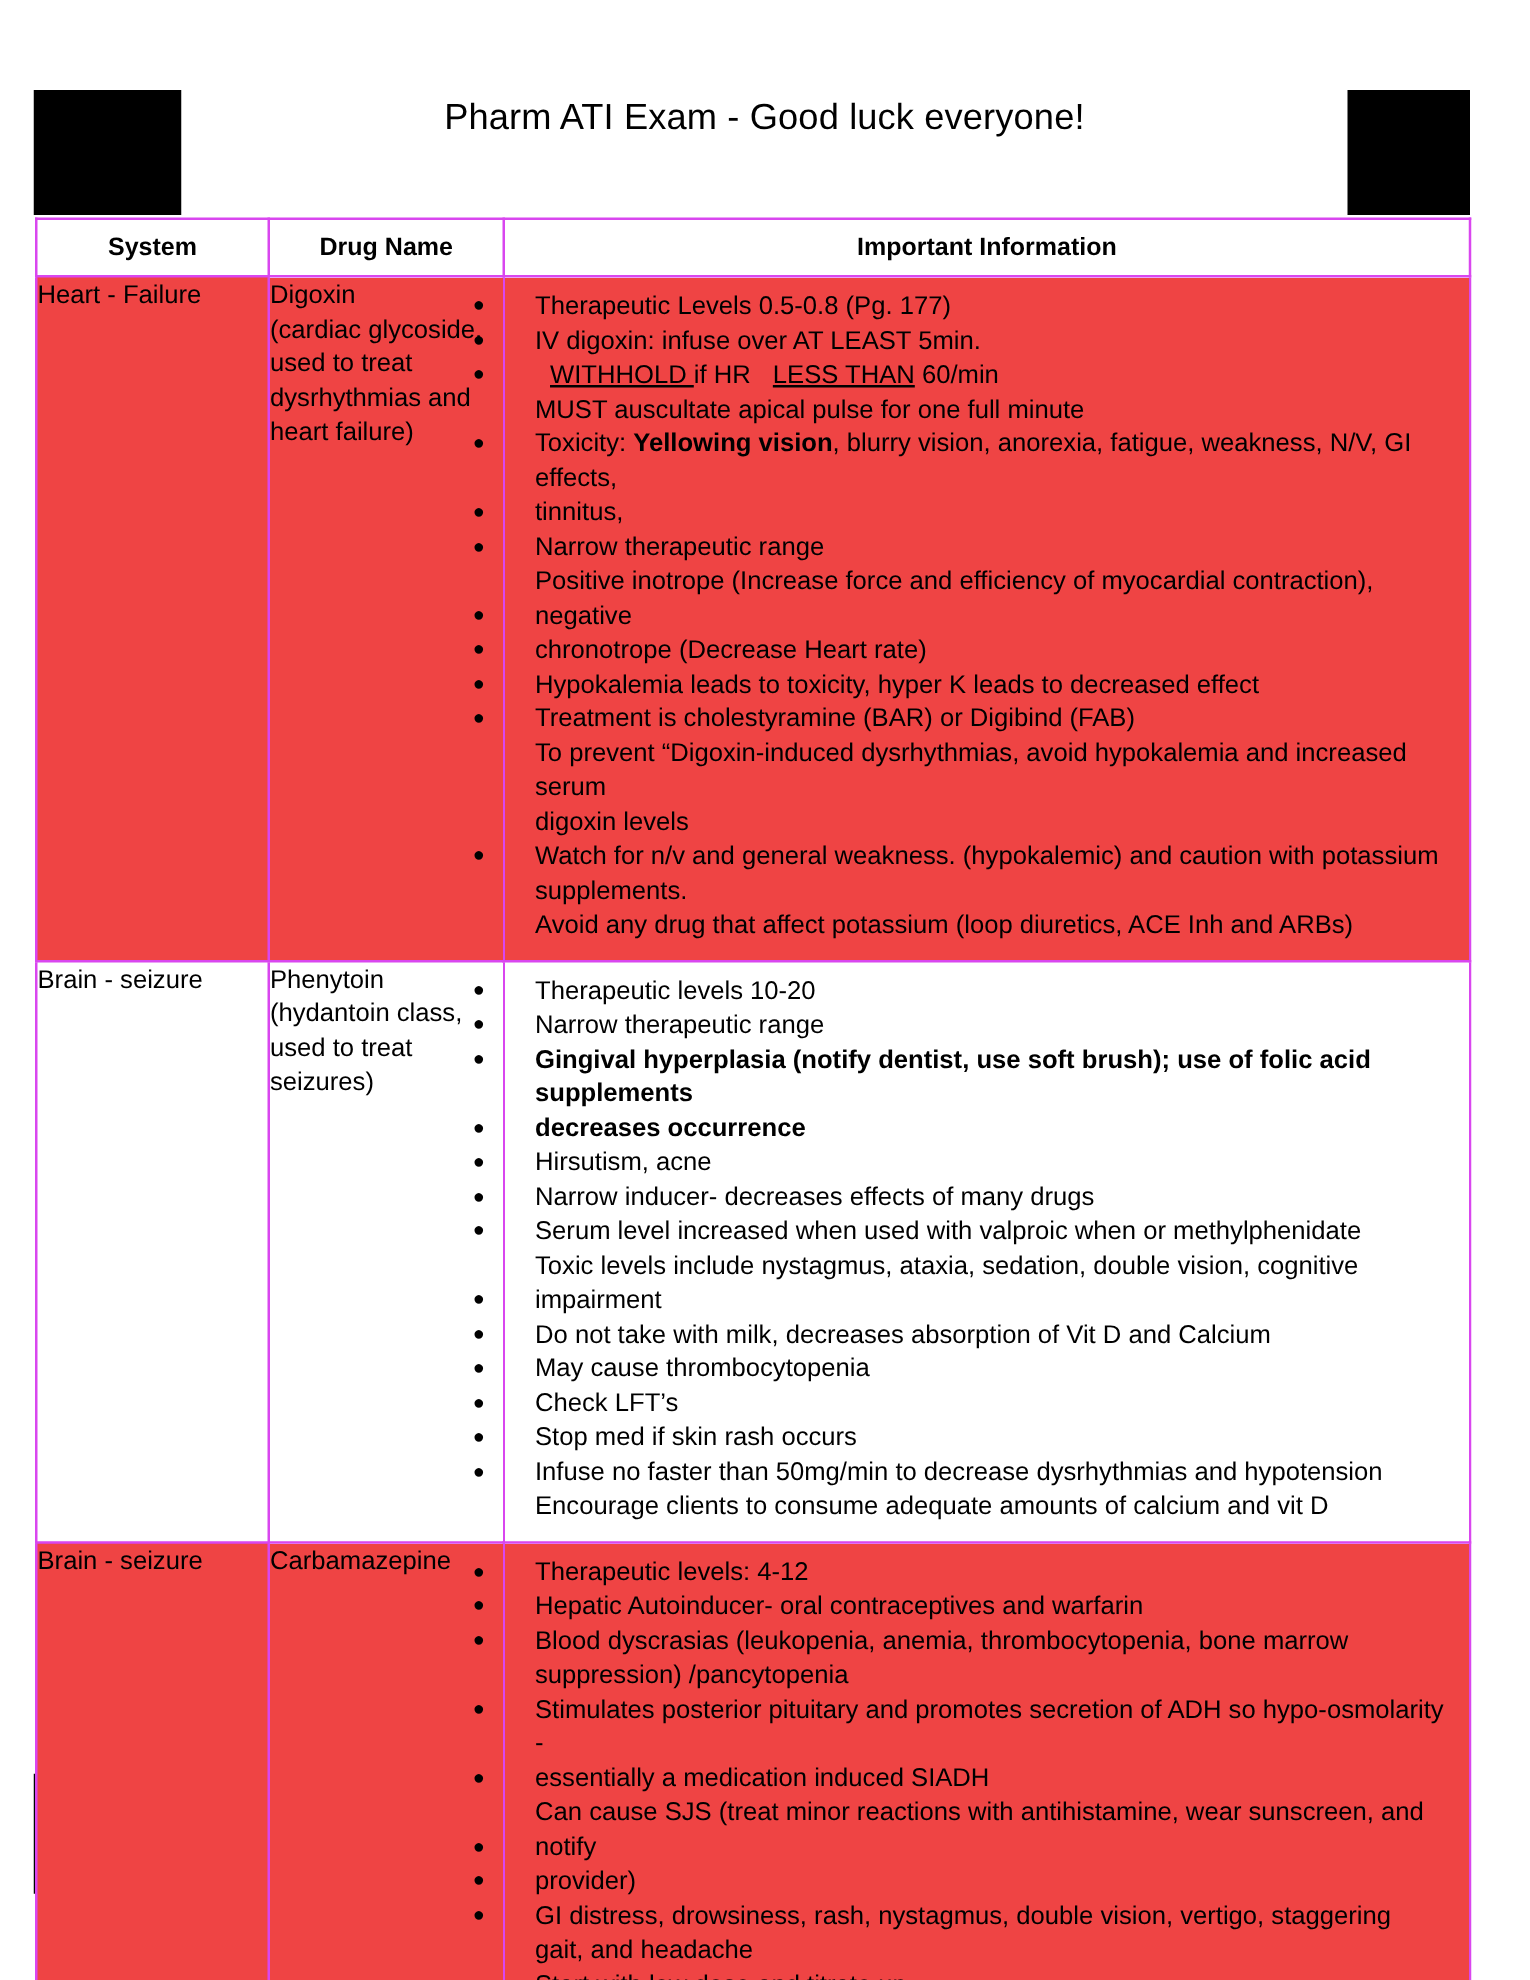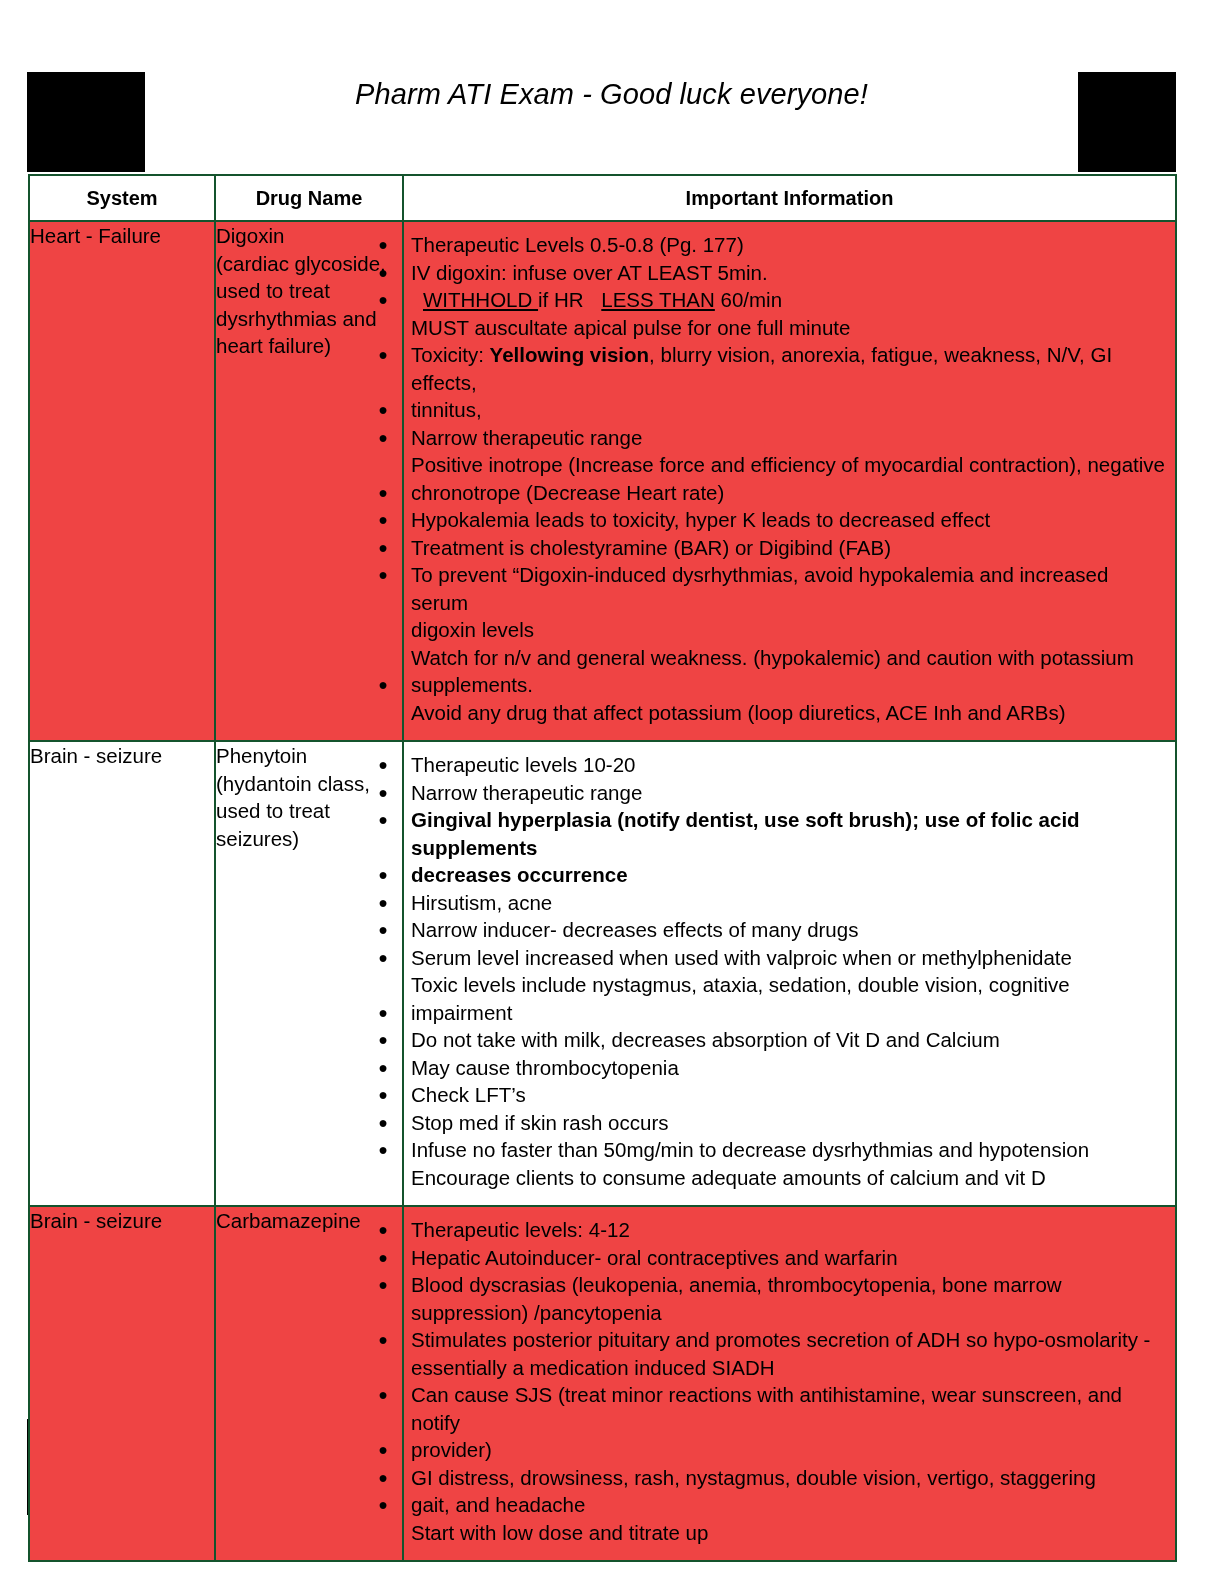--- a/index.html
+++ b/index.html
@@ -22,21 +22,20 @@
     left: 145px;
     top: 72px;
     width: 933px;
     height: 44px;
     text-align: center;
     font-size: 29px;
     font-weight: 400;
     line-height: 44px;
     letter-spacing: 0.1px;
     white-space: nowrap;
-    font-style: italic;
   }
 
   
   .black-bar {
     position: absolute;
     background: #000000;
   }
   #redaction-top-left   { left: 27px;   top: 72px;   width: 118px; height: 100px; }
   #redaction-top-right  { left: 1078px; top: 72px;   width: 98px;  height: 100px; }
   #redaction-bot-left   { left: 27px;   top: 1419px; width: 118px; height: 96px;  }
@@ -57,21 +56,21 @@
   #drug-table {
     position: absolute;
     left: 28px;
     top: 174px;
     width: 1147px;
     border-collapse: collapse;
     table-layout: fixed;
   }
   #drug-table th,
   #drug-table td {
-    border: 2px solid #14532d;
+    border: 2px solid #d946ef;
     vertical-align: top;
     padding: 0;
   }
   col.col-system { width: 186px; }
   col.col-drug   { width: 188px; }
   col.col-info   { width: 773px; }
 
   thead th {
     background: #ffffff;
     text-align: center;
@@ -114,21 +113,21 @@
   .bullet-rail .blt {
     font-size: 16px;
     line-height: 27.5px;
     height: 27.5px;
     text-align: center;
     color: #000000;
   }
   .bullet-rail .blt.off { visibility: hidden; }
 
   .info-lines {
-    padding: 9px 10px 14px 7px;
+    padding: 9px 10px 14px 24px;
     font-size: 20.5px;
     line-height: 27.5px;
   }
   .info-lines .ln { }
   .info-lines .ln b { font-weight: bold; }
   .info-lines .ln u { text-decoration: underline; margin-left: 12px; }
 </style>
 </head>
 <body>
 

